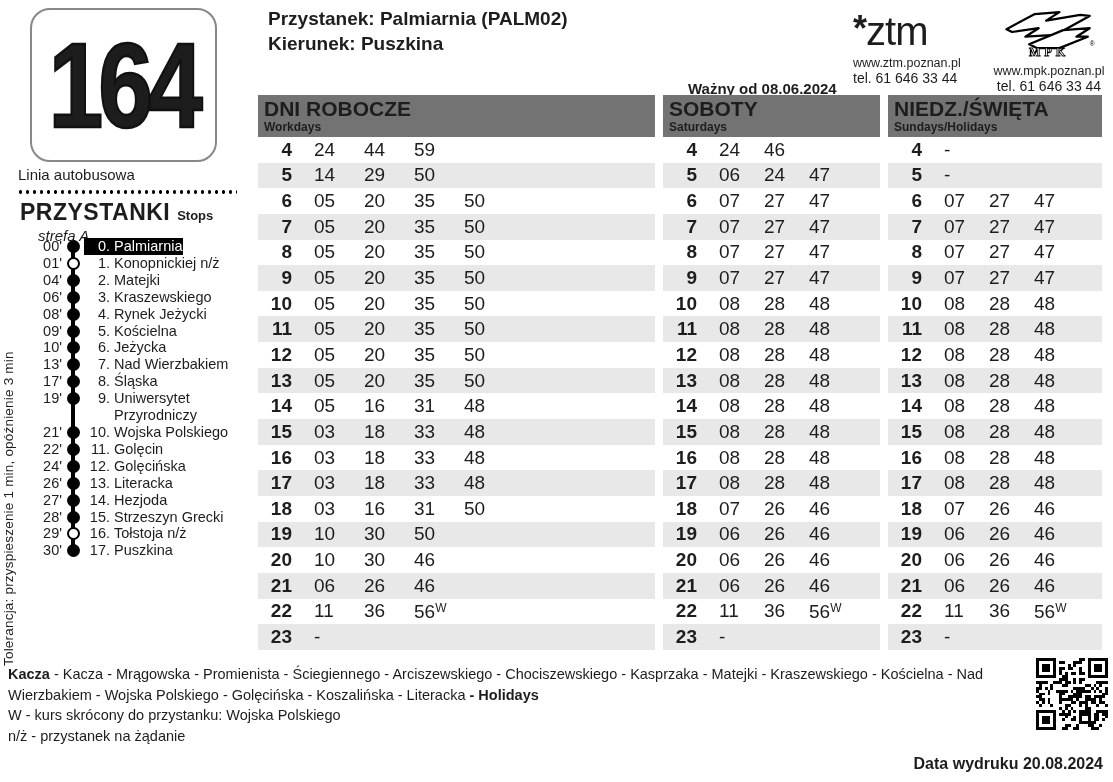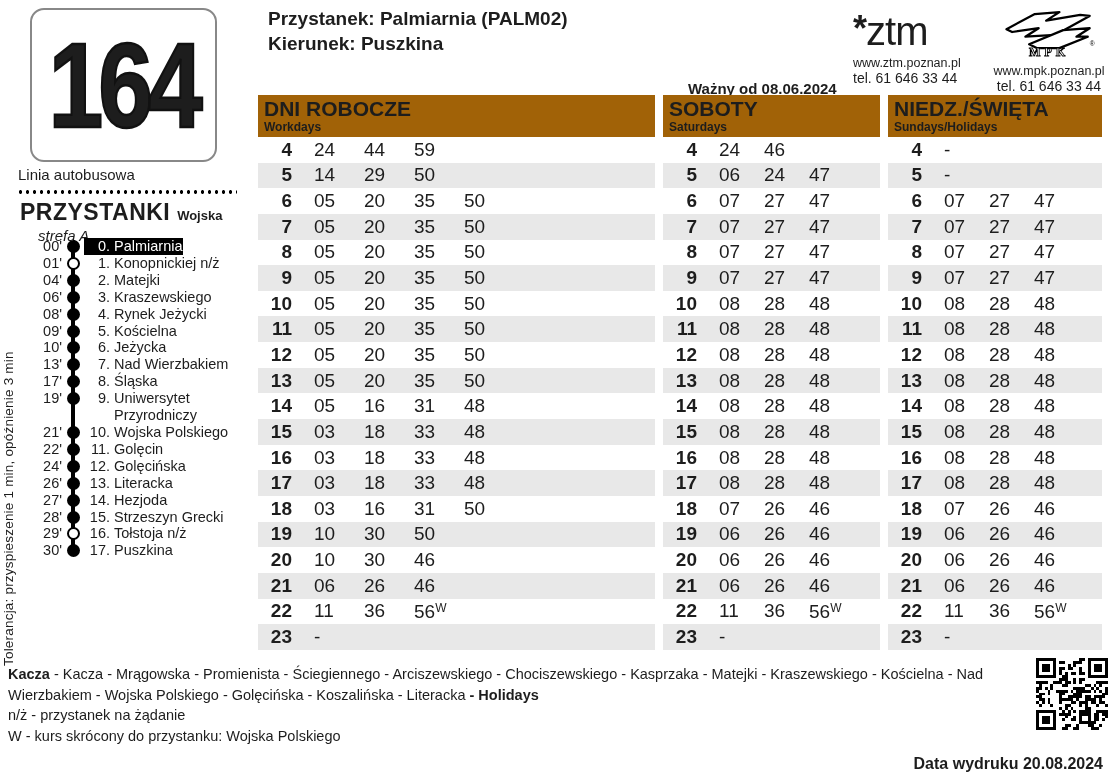--- a/index.html
+++ b/index.html
@@ -1,21 +1,21 @@
 <!DOCTYPE html>
 <html><head>
 <meta charset="utf-8">
 <style>
   html,body{margin:0;padding:0;background:#fff;}
   .page{position:relative;width:1113px;height:782px;background:#fff;overflow:hidden;
         font-family:"Liberation Sans",sans-serif;color:#1d1d1d;}
 
   
   .line-box{position:absolute;left:30px;top:8px;width:183px;height:150px;
-            border:2px solid #888;border-radius:14px;display:flex;align-items:center;justify-content:center;}
+            border:2px solid #888;border-radius:20px;display:flex;align-items:center;justify-content:center;}
   .line-num{font-size:120px;font-weight:bold;letter-spacing:-6px;line-height:146px;
             transform:scaleX(0.82);-webkit-text-stroke:2.5px #111;}
   .line-label{position:absolute;left:18px;top:166px;font-size:15px;}
   .dots{position:absolute;left:17px;top:189px;width:220px;height:6px;
         background-image:radial-gradient(circle,#000 1.7px,transparent 1.9px);
         background-size:7px 6px;background-repeat:repeat-x;}
 
   
   .hdr-stop{position:absolute;left:268px;top:8px;font-size:19px;font-weight:bold;}
   .hdr-dir{position:absolute;left:268px;top:33px;font-size:19px;font-weight:bold;}
@@ -44,21 +44,21 @@
   .stop-num{width:26px;text-align:right;padding-right:4px;flex:none;}
   .stop-name{max-width:142px;}
   .tolerance{position:absolute;left:1px;top:226px;height:440px;writing-mode:vertical-rl;
              transform:rotate(180deg);font-size:13.5px;letter-spacing:0.2px;}
 
   
   .col{position:absolute;top:95px;}
   .col1{left:258px;width:397px;}
   .col2{left:663px;width:217px;}
   .col3{left:888px;width:214px;}
-  .col-head{height:42px;background:#a16207;padding-left:6px;box-sizing:border-box;}
+  .col-head{height:42px;background:#737373;padding-left:6px;box-sizing:border-box;}
   .col-title{font-size:21px;font-weight:bold;line-height:23px;padding-top:2px;}
   .col-sub{font-size:12px;font-weight:bold;line-height:14px;}
   .trow{display:flex;align-items:center;height:25.65px;}
   .trow.alt{background:#e8e8e8;}
   .hour{width:34px;text-align:right;font-weight:bold;font-size:19px;flex:none;}
   .mins{display:flex;margin-left:22px;font-size:19px;}
   .col1 .min{width:50px;}
   .col2 .min,.col3 .min{width:45px;}
   .min sup{font-size:12px;position:relative;top:1px;}
 
@@ -96,21 +96,21 @@
       </g>
       <text x="55" y="52" text-anchor="middle" font-family="Liberation Serif, serif" font-size="13" font-weight="bold" letter-spacing="4" fill="#fff" stroke="#000" stroke-width="0.9">MPK</text>
       <text x="98" y="42" font-size="7" fill="#000" stroke="none">®</text>
     </svg>
     <div class="logo-www">www.mpk.poznan.pl</div>
     <div class="logo-tel">tel. 61 646 33 44</div>
   </div>
 
   <div class="stops-title">
     <span>PRZYSTANKI</span>
-    <span class="en">Wojska</span>
+    <span class="en">Stops</span>
   </div>
   <div class="zone">strefa A</div>
   <div class="stops-list">
     <div class="route-line"></div>
   <div class="stop">
     <span class="stop-time">00'</span>
     <span class="stop-marker filled">
           <i></i>
         </span>
     <span class="stop-label hl">
@@ -793,22 +793,22 @@
           <span class="hour">23</span>
           <span class="mins">
             <span class="min">-</span>
           </span>
         </div>
       </div>
   </div>
 
   <div class="footer">
     <div><b>Kacza</b><span> - Kacza - Mrągowska - Promienista - Ściegiennego - Arciszewskiego - Chociszewskiego - Kasprzaka - Matejki - Kraszewskiego - Kościelna - Nad Wierzbakiem  - Wojska Polskiego - Golęcińska - Koszalińska - Literacka </span><b>- Holidays</b></div>
+    <div>W -  kurs skrócony do przystanku: Wojska Polskiego</div>
     <div>n/ż - przystanek na żądanie</div>
-    <div>W -  kurs skrócony do przystanku: Wojska Polskiego</div>
   </div>
 
   <svg class="qr" id="qr" viewBox="0 0 25 25" shape-rendering="crispEdges">
       <rect x="0" y="0" width="25" height="25" fill="#fff"></rect>
       <rect x="15" y="0" width="1" height="1" fill="#000"></rect>
       <rect x="16" y="0" width="1" height="1" fill="#000"></rect>
       <rect x="8" y="1" width="1" height="1" fill="#000"></rect>
       <rect x="9" y="1" width="1" height="1" fill="#000"></rect>
       <rect x="13" y="1" width="1" height="1" fill="#000"></rect>
       <rect x="14" y="1" width="1" height="1" fill="#000"></rect>

